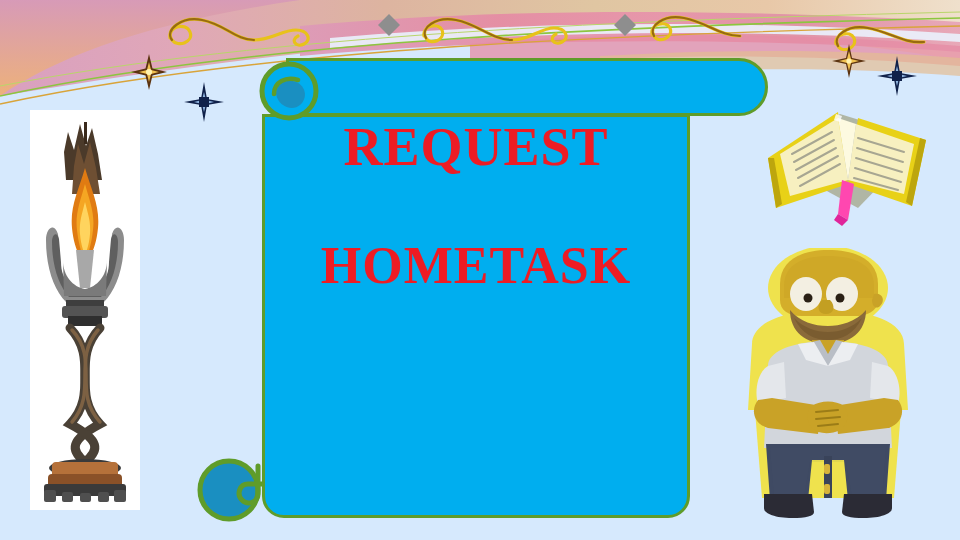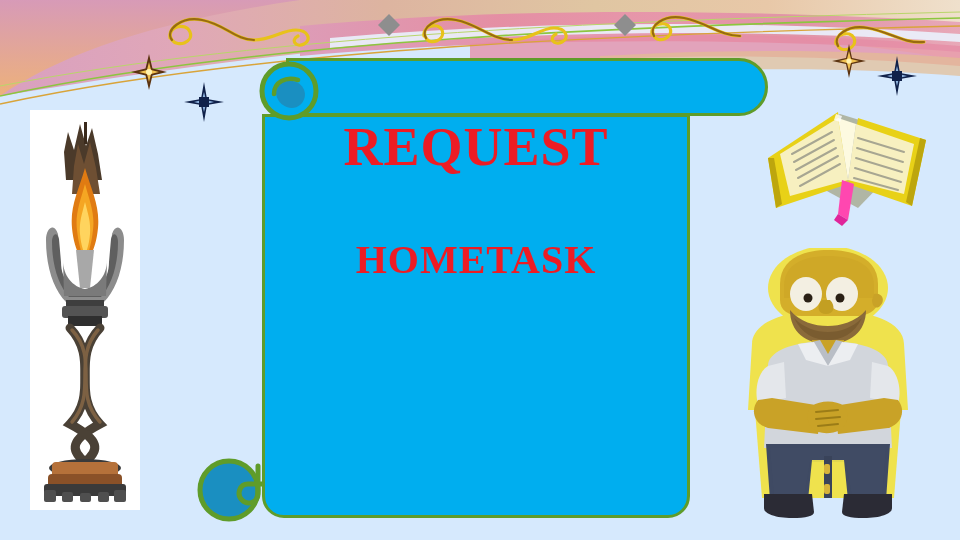--- a/index.html
+++ b/index.html
@@ -35,21 +35,21 @@
 
   
   #headline{
     position:absolute;left:262px;top:120px;width:428px;
     text-align:center;color:#ed1c24;
     font-family:"Liberation Serif",serif;font-weight:bold;
     line-height:1.0;
   }
   .line-1{font-size:54px;letter-spacing:1px;}
   .gap{height:66px;}
-  .line-2{font-size:40px;letter-spacing:1px;}
+  .line-2{font-size:52px;letter-spacing:1px;}
 
   
   #torch{position:absolute;left:30px;top:110px;width:110px;height:400px;background:#ffffff;}
   #torch svg{display:block;}
 
   
   #book{position:absolute;left:762px;top:88px;width:170px;height:140px;}
   
   #homer{position:absolute;left:728px;top:248px;width:200px;height:272px;}
 </style>

